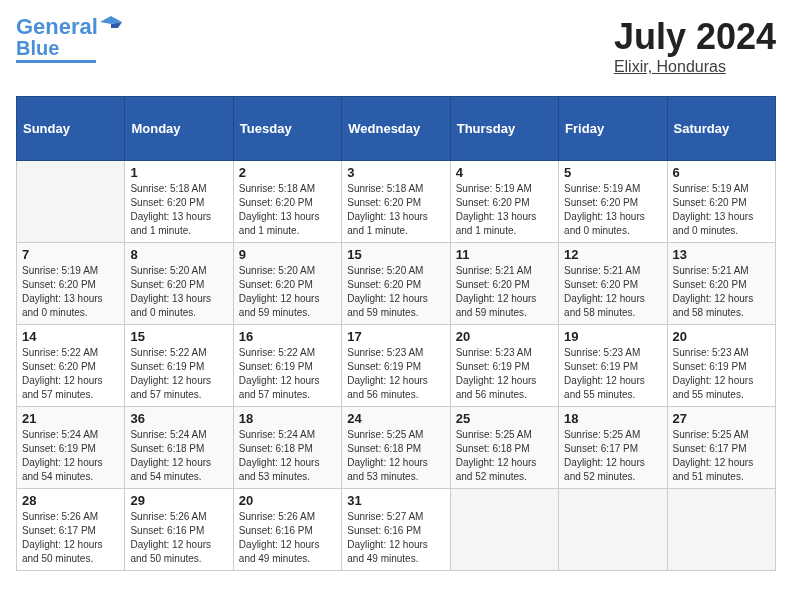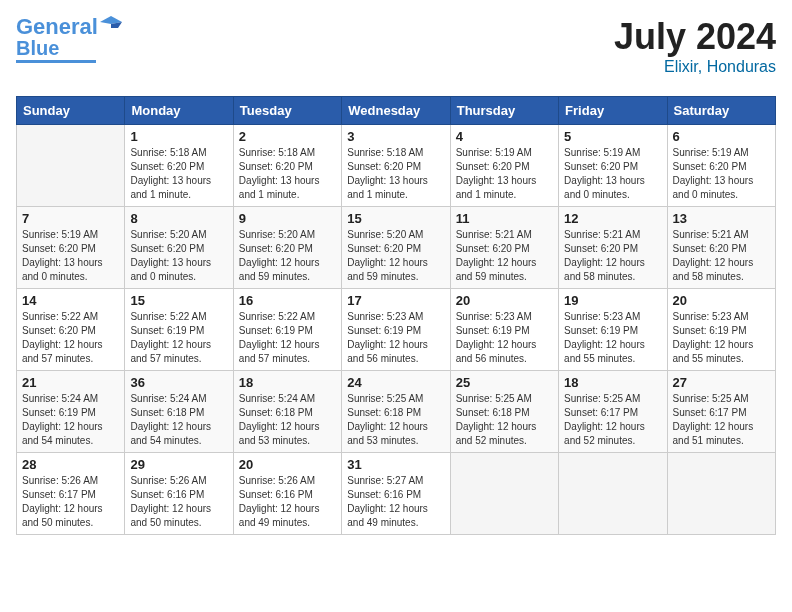--- a/index.html
+++ b/index.html
@@ -30,41 +30,41 @@
     .logo-text span {
       color: #4a90d9;
     }
     .logo-underline {
       width: 80px;
       height: 3px;
       background: #4a90d9;
       margin-top: 2px;
     }
     .title-block {
-      text-align: right;
     }
     .title-month {
       font-size: 36px;
       font-weight: bold;
       color: #222;
     }
     .title-location {
       font-size: 16px;
-      color: #0369a1;
+      color: #404040;
+      text-decoration: underline;
     }
     .calendar {
       width: 100%;
       border-collapse: collapse;
       font-size: 11px;
     }
     .calendar th {
       background: #2a5caa;
       color: #fff;
       text-align: left;
-      padding: 6px 6px;
+      padding: 24px 6px;
       font-size: 13px;
       border: 1px solid #1e4a8a;
     }
     .calendar td {
       border: 1px solid #ccc;
       vertical-align: top;
       padding: 4px 5px;
       width: 108px;
       min-height: 80px;
       background: #fff;

